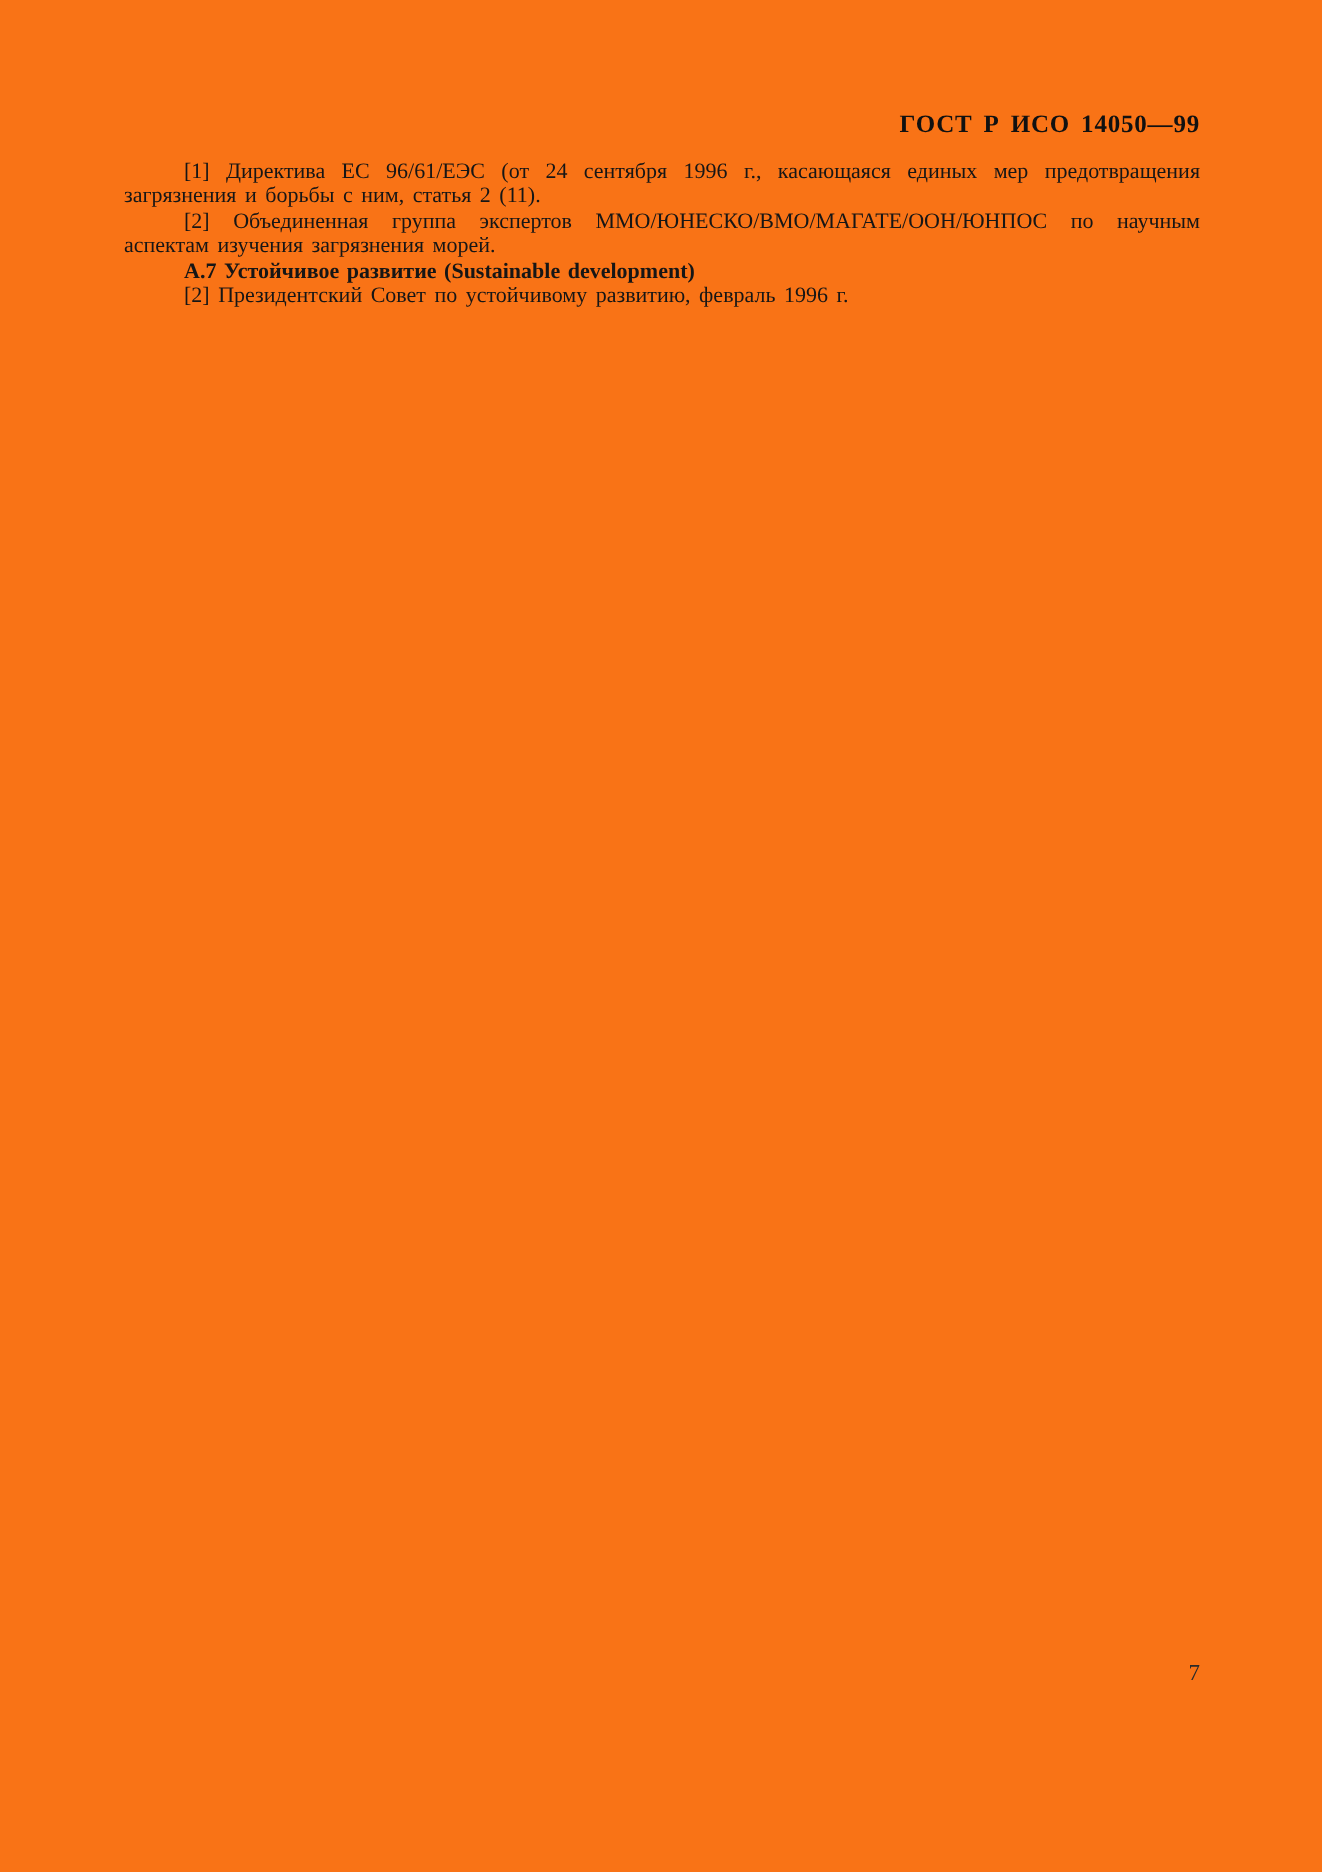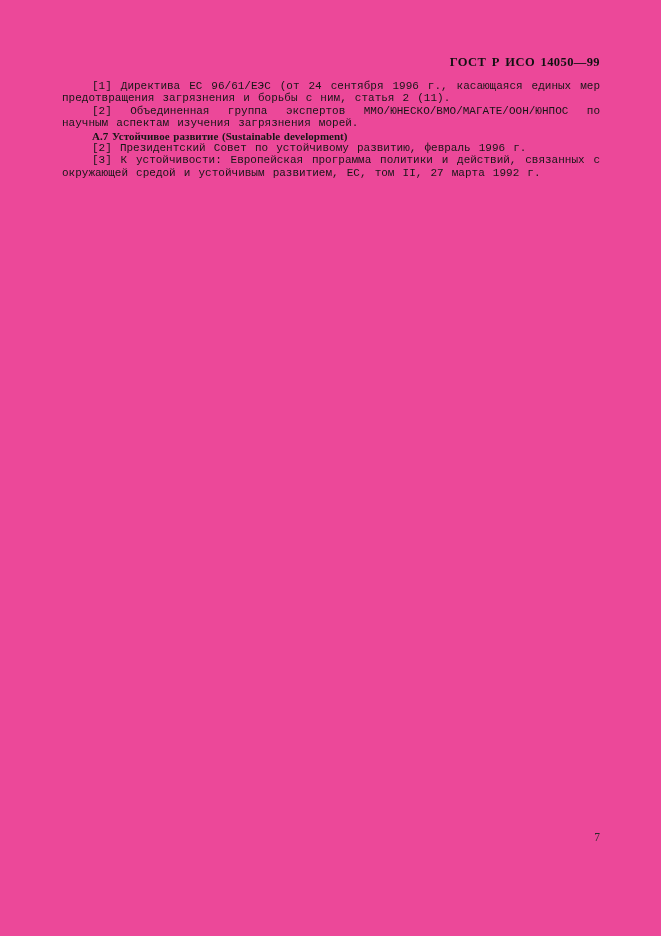--- a/index.html
+++ b/index.html
@@ -4,21 +4,21 @@
 <style>
   html, body {
     margin: 0;
     padding: 0;
     background: #ffffff;
   }
   .page {
     position: relative;
     width: 661px;
     height: 936px;
-    background: #ec4899;
+    background: #f97316;
     color: #161616;
     font-family: "Liberation Serif", "DejaVu Serif", serif;
     overflow: hidden;
   }
   .running-header {
     position: absolute;
     top: 55px;
     left: 62px;
     width: 538px;
     text-align: right;
@@ -45,21 +45,20 @@
     font-weight: bold;
     text-indent: 30px;
     text-align: left;
     word-spacing: 1px;
   }
   .ref {
     margin: 0;
     padding: 0;
     text-indent: 30px;
     word-spacing: 1.5px;
-    font-family: Liberation Mono, monospace;
   }
   .section-sustainable {
   }
   .page-number {
     position: absolute;
     top: 831px;
     left: 62px;
     width: 538px;
     text-align: right;
     font-size: 11.5px;
@@ -78,20 +77,19 @@
   <div class="content">
 
     <section>
       <p class="ref">[1] Директива ЕС 96/61/ЕЭС (от 24 сентября 1996 г., касающаяся единых мер предотвращения загрязнения и борьбы с ним, статья 2 (11).</p>
       <p class="ref">[2] Объединенная группа экспертов ММО/ЮНЕСКО/ВМО/МАГАТЕ/ООН/ЮНПОС по научным аспектам изучения загрязнения морей.</p>
     </section>
 
     <section class="section-sustainable">
       <h2 class="sec-heading">А.7 Устойчивое развитие (Sustainable development)</h2>
       <p class="ref">[2] Президентский Совет по устойчивому развитию, февраль 1996 г.</p>
-      <p class="ref">[3] К устойчивости: Европейская программа политики и действий, связанных с окружающей средой и устойчивым развитием, ЕС, том II, 27 марта 1992 г.</p>
     </section>
 
   </div>
 
   <div class="page-number">7</div>
 
 </div>
 
 </body></html>

